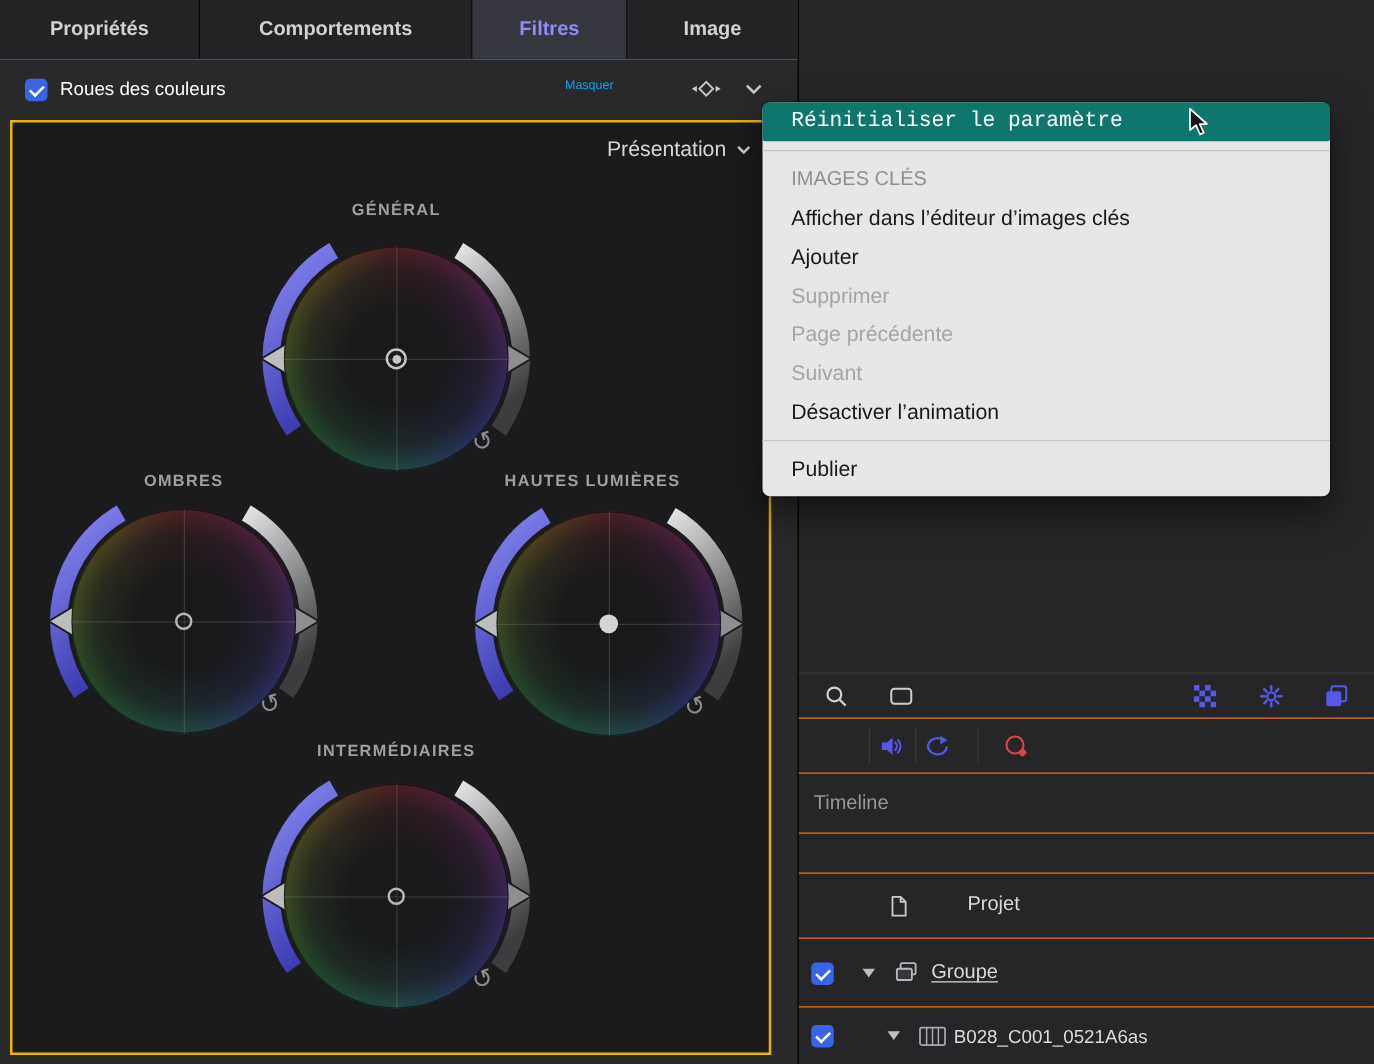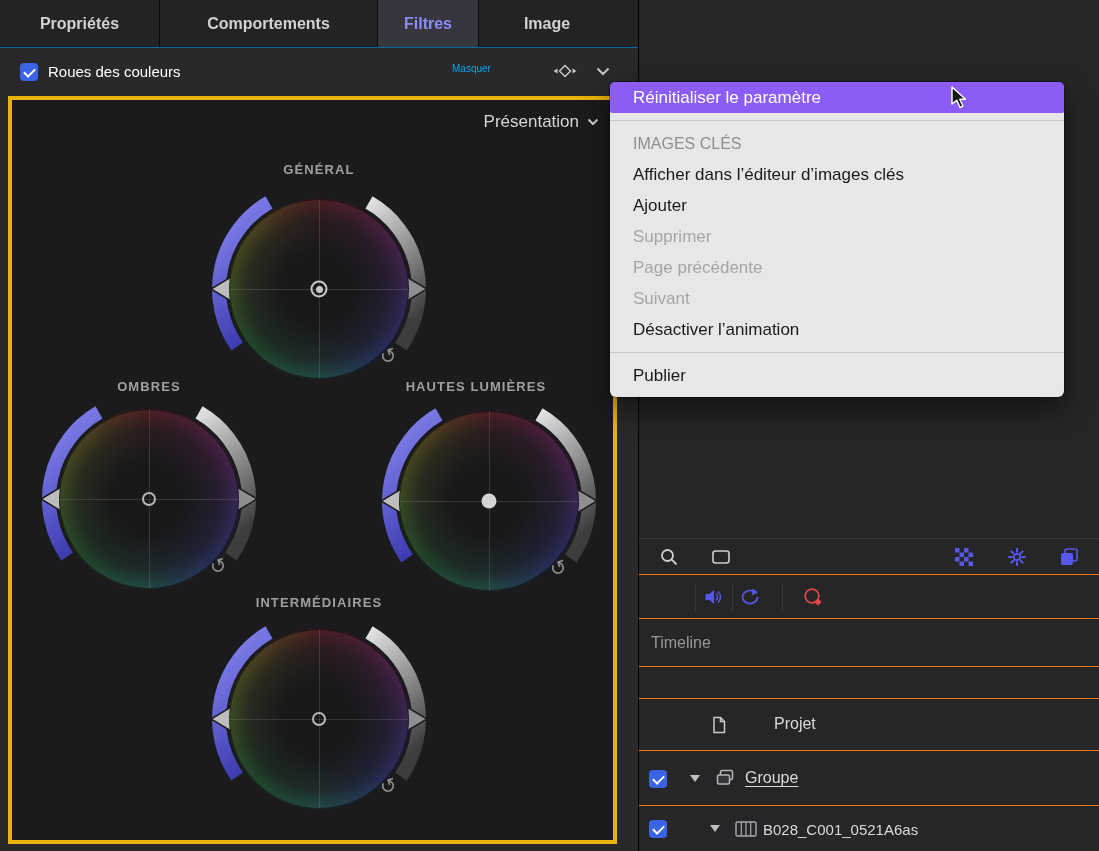--- a/index.html
+++ b/index.html
@@ -11,38 +11,38 @@
     color:#d4d4d6;
   }
 
   
   #tabbar { position:absolute; left:0; top:0; width:638px; height:48px; display:flex;
             background:#232325; border-bottom:1px solid #0369a1; z-index:5; }
   .tab { height:100%; display:flex; align-items:center; justify-content:center;
          font-size:16px; font-weight:700; color:#d2d2d4; border-right:1px solid #09090b;
          background:#232325; cursor:default; }
   .tab:nth-child(1){ width:160px; } .tab:nth-child(2){ width:218px; }
-  .tab:nth-child(3){ width:101px; } .tab:nth-child(4){ width:136px; border-right:none; }
+  .tab:nth-child(3){ width:124px; } .tab:nth-child(4){ width:136px; border-right:none; }
   .tab.active { background:#36363e; color:#8d8df5; }
 
   
   #filter-header { position:absolute; left:0; top:48px; width:638px; height:48px; }
   .checkbox { position:relative; display:inline-block; width:18px; height:18px;
               background:#3b63e8; border-radius:4px; }
   .checkbox::after { content:""; position:absolute; left:6px; top:2.5px; width:5px; height:9px;
                      border:solid #fff; border-width:0 2px 2px 0; transform:rotate(45deg); }
   #filter-check { position:absolute; left:20px; top:15px; }
   #filter-title { position:absolute; left:48px; top:15px; font-size:15px; color:#ffffff; }
   #hide-btn { position:absolute; left:452px; top:15px; font-size:10px; color:#0ea5e9; }
   #kf-menu-icon { position:absolute; left:552px; top:13px; }
   #header-chevron { position:absolute; left:596px; top:19px; }
 
   
   #wheels-panel { position:absolute; left:8px; top:96px; width:609px; height:748px;
-                  background:#1b1b1d; border:4px solid #eab308; }
+                  background:#1b1b1d; border:2px solid #eab308; }
   #presentation { position:absolute; right:14px; top:12px; display:flex; align-items:center;
                   gap:8px; font-size:17px; color:#d6d6d8; }
   .wheel-label { position:absolute; width:230px; text-align:center; font-size:13px;
                  font-weight:700; letter-spacing:1.1px; color:#a0a0a2; }
   .wheel { position:absolute; width:230px; height:230px; }
   .wheel .arcs { position:absolute; left:0; top:0; }
   .disc { position:absolute; left:25px; top:25px; width:180px; height:180px; border-radius:50%;
           overflow:hidden;
           background:
             radial-gradient(circle, #19191b 0%, #19191b 30%, rgba(25,25,27,0.85) 55%,
@@ -82,21 +82,21 @@
   .row-label { position:absolute; font-size:16px; color:#dadadc; }
   .underline { text-decoration:underline; text-underline-offset:3px; }
   .tri { position:absolute; }
 
   
   #context-menu { position:absolute; left:610px; top:82px; width:454px; background:#e7e7e9;
                   border-radius:6px; padding-bottom:6px; z-index:40;
                   box-shadow:0 12px 30px rgba(0,0,0,.55), 0 0 0 1px rgba(0,0,0,.28); }
   .mi { height:31px; line-height:31px; padding:0 23px; font-size:17px; color:#1a1a1c;
         white-space:nowrap; }
-  .mi.highlight { background:#8b5cf6; color:#ffffff; border-radius:5px 5px 2px 2px; }
+  .mi.highlight { background:#0f766e; color:#ffffff; border-radius:5px 5px 2px 2px;font-family:Liberation Mono, monospace; }
   .mi.header { font-size:16px; color:#8f8f91; }
   .mi.disabled { color:#a5a5a7; }
   .msep { height:1px; background:#c7c7c9; margin:7px 0; }
 
   #cursor { position:absolute; left:951px; top:86px; z-index:60; }
 </style>
 </head>
 <body>
 
 <svg width="0" height="0" style="position:absolute" aria-hidden="true">

